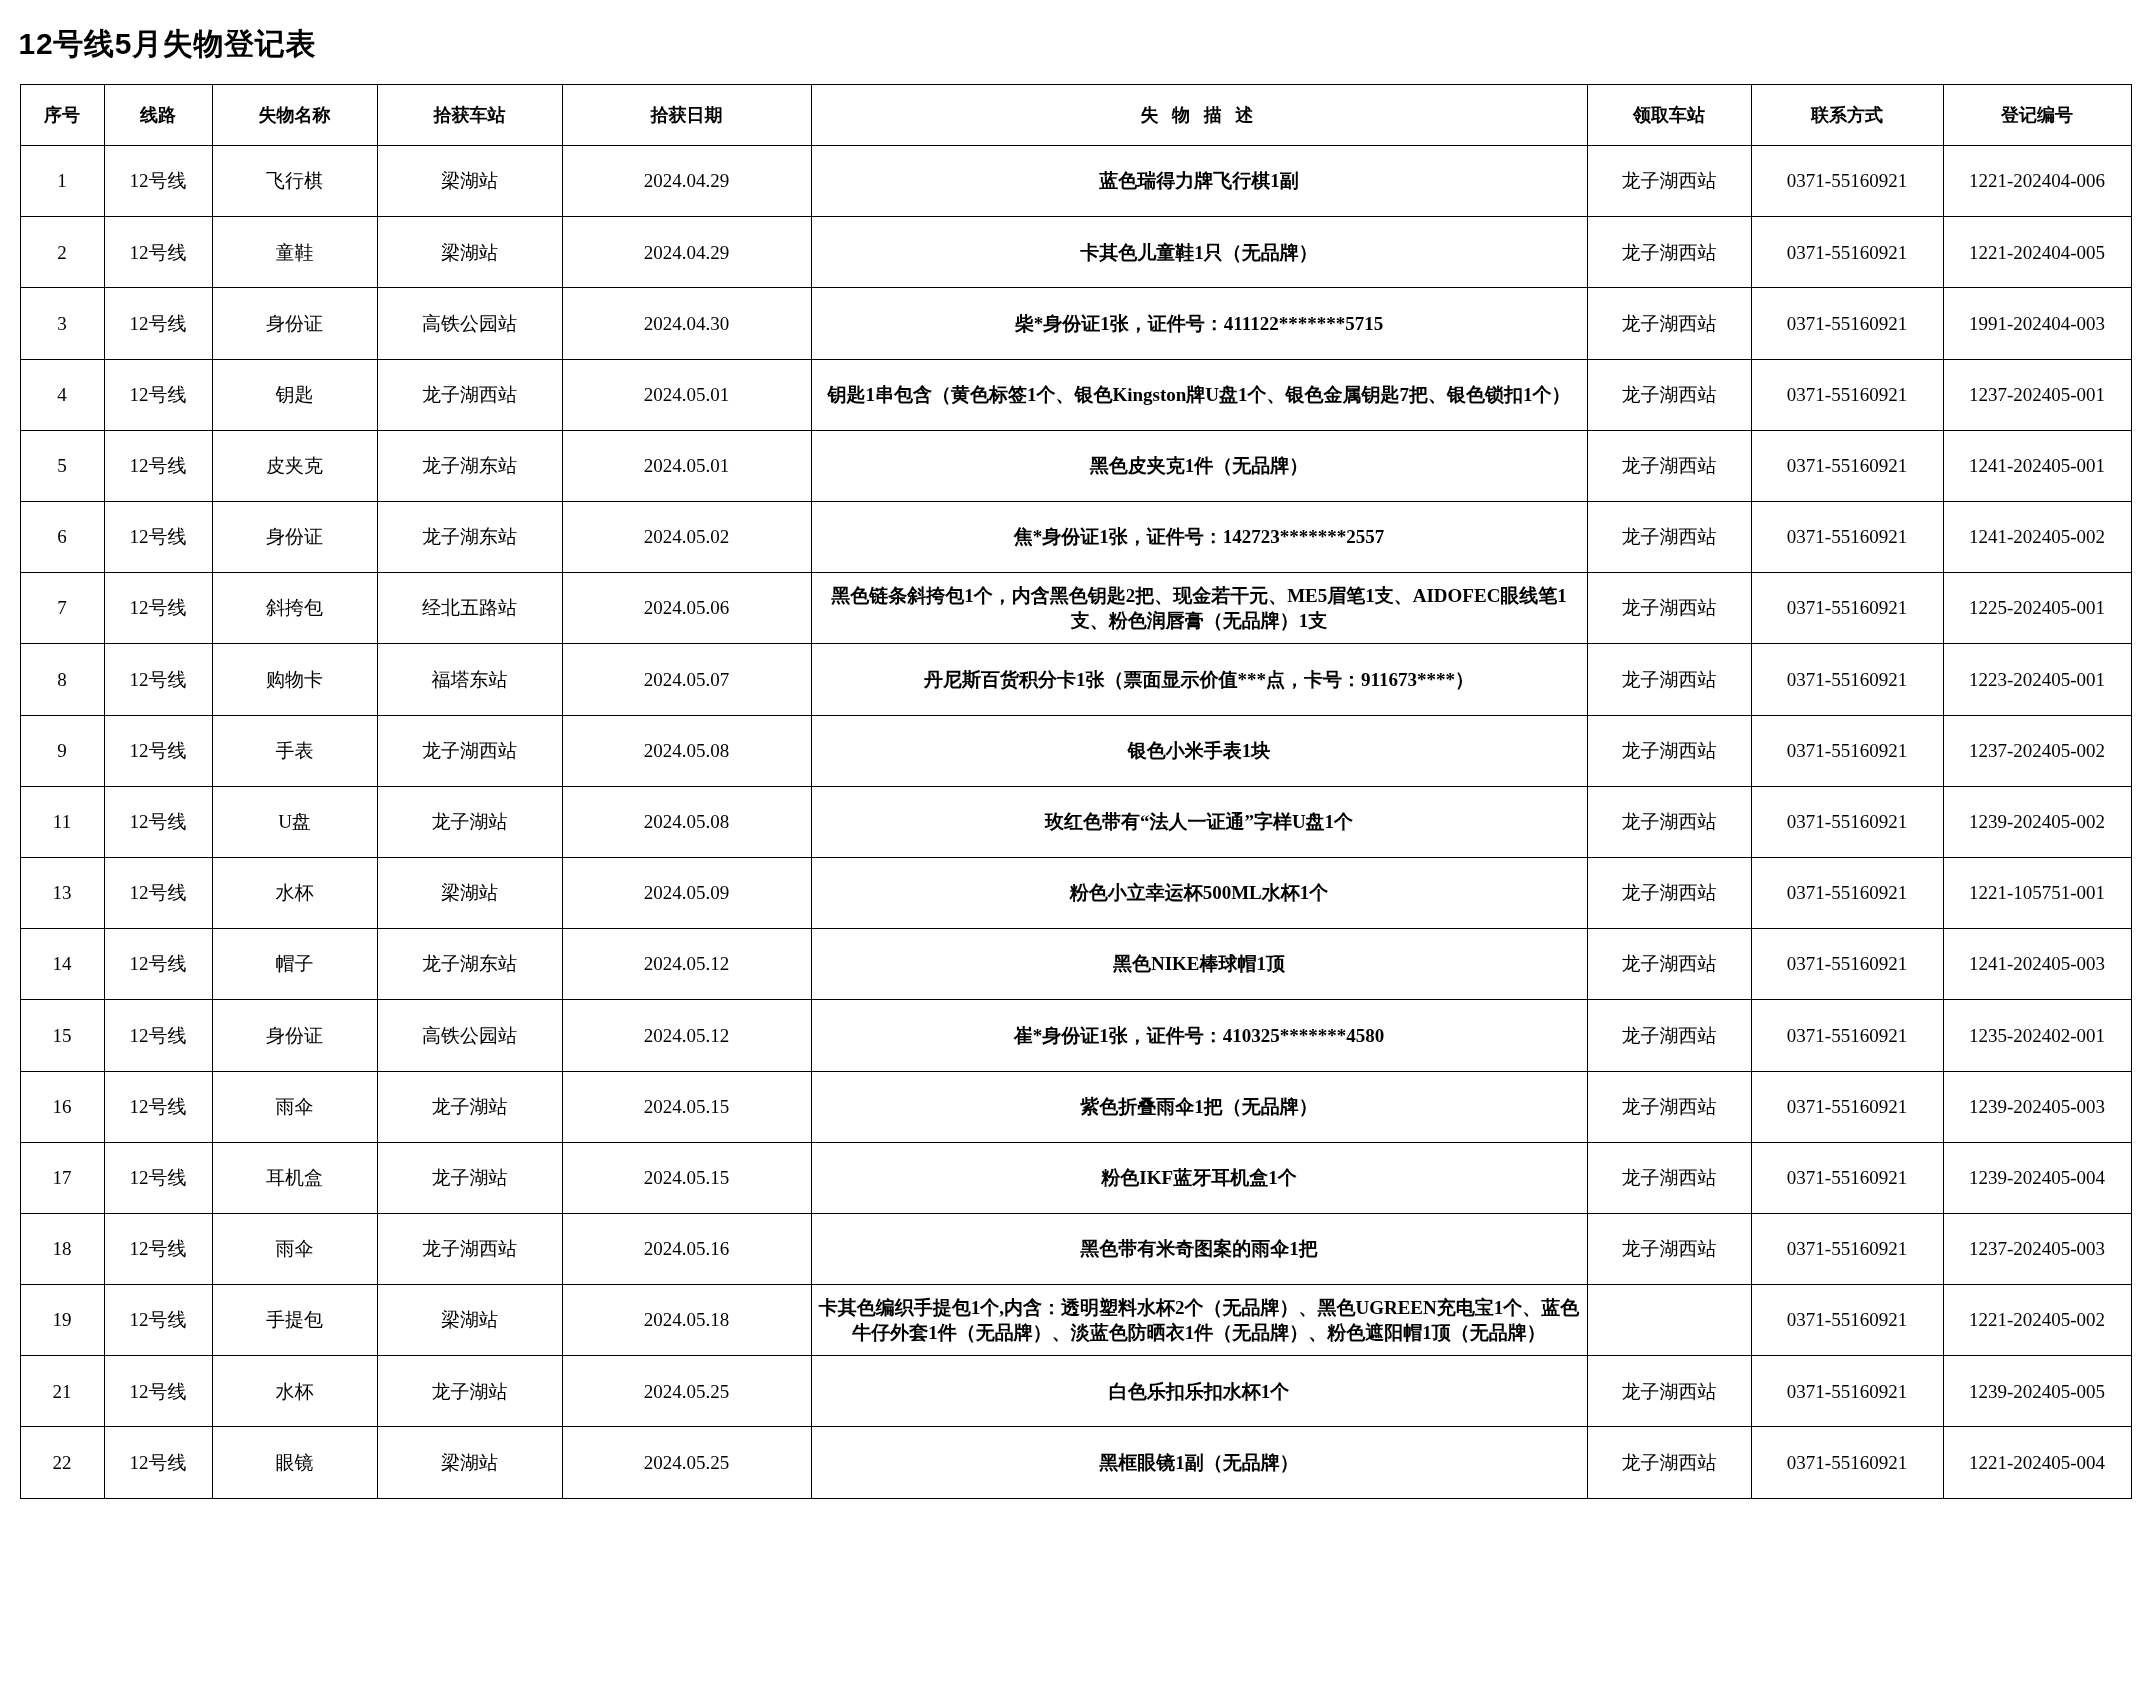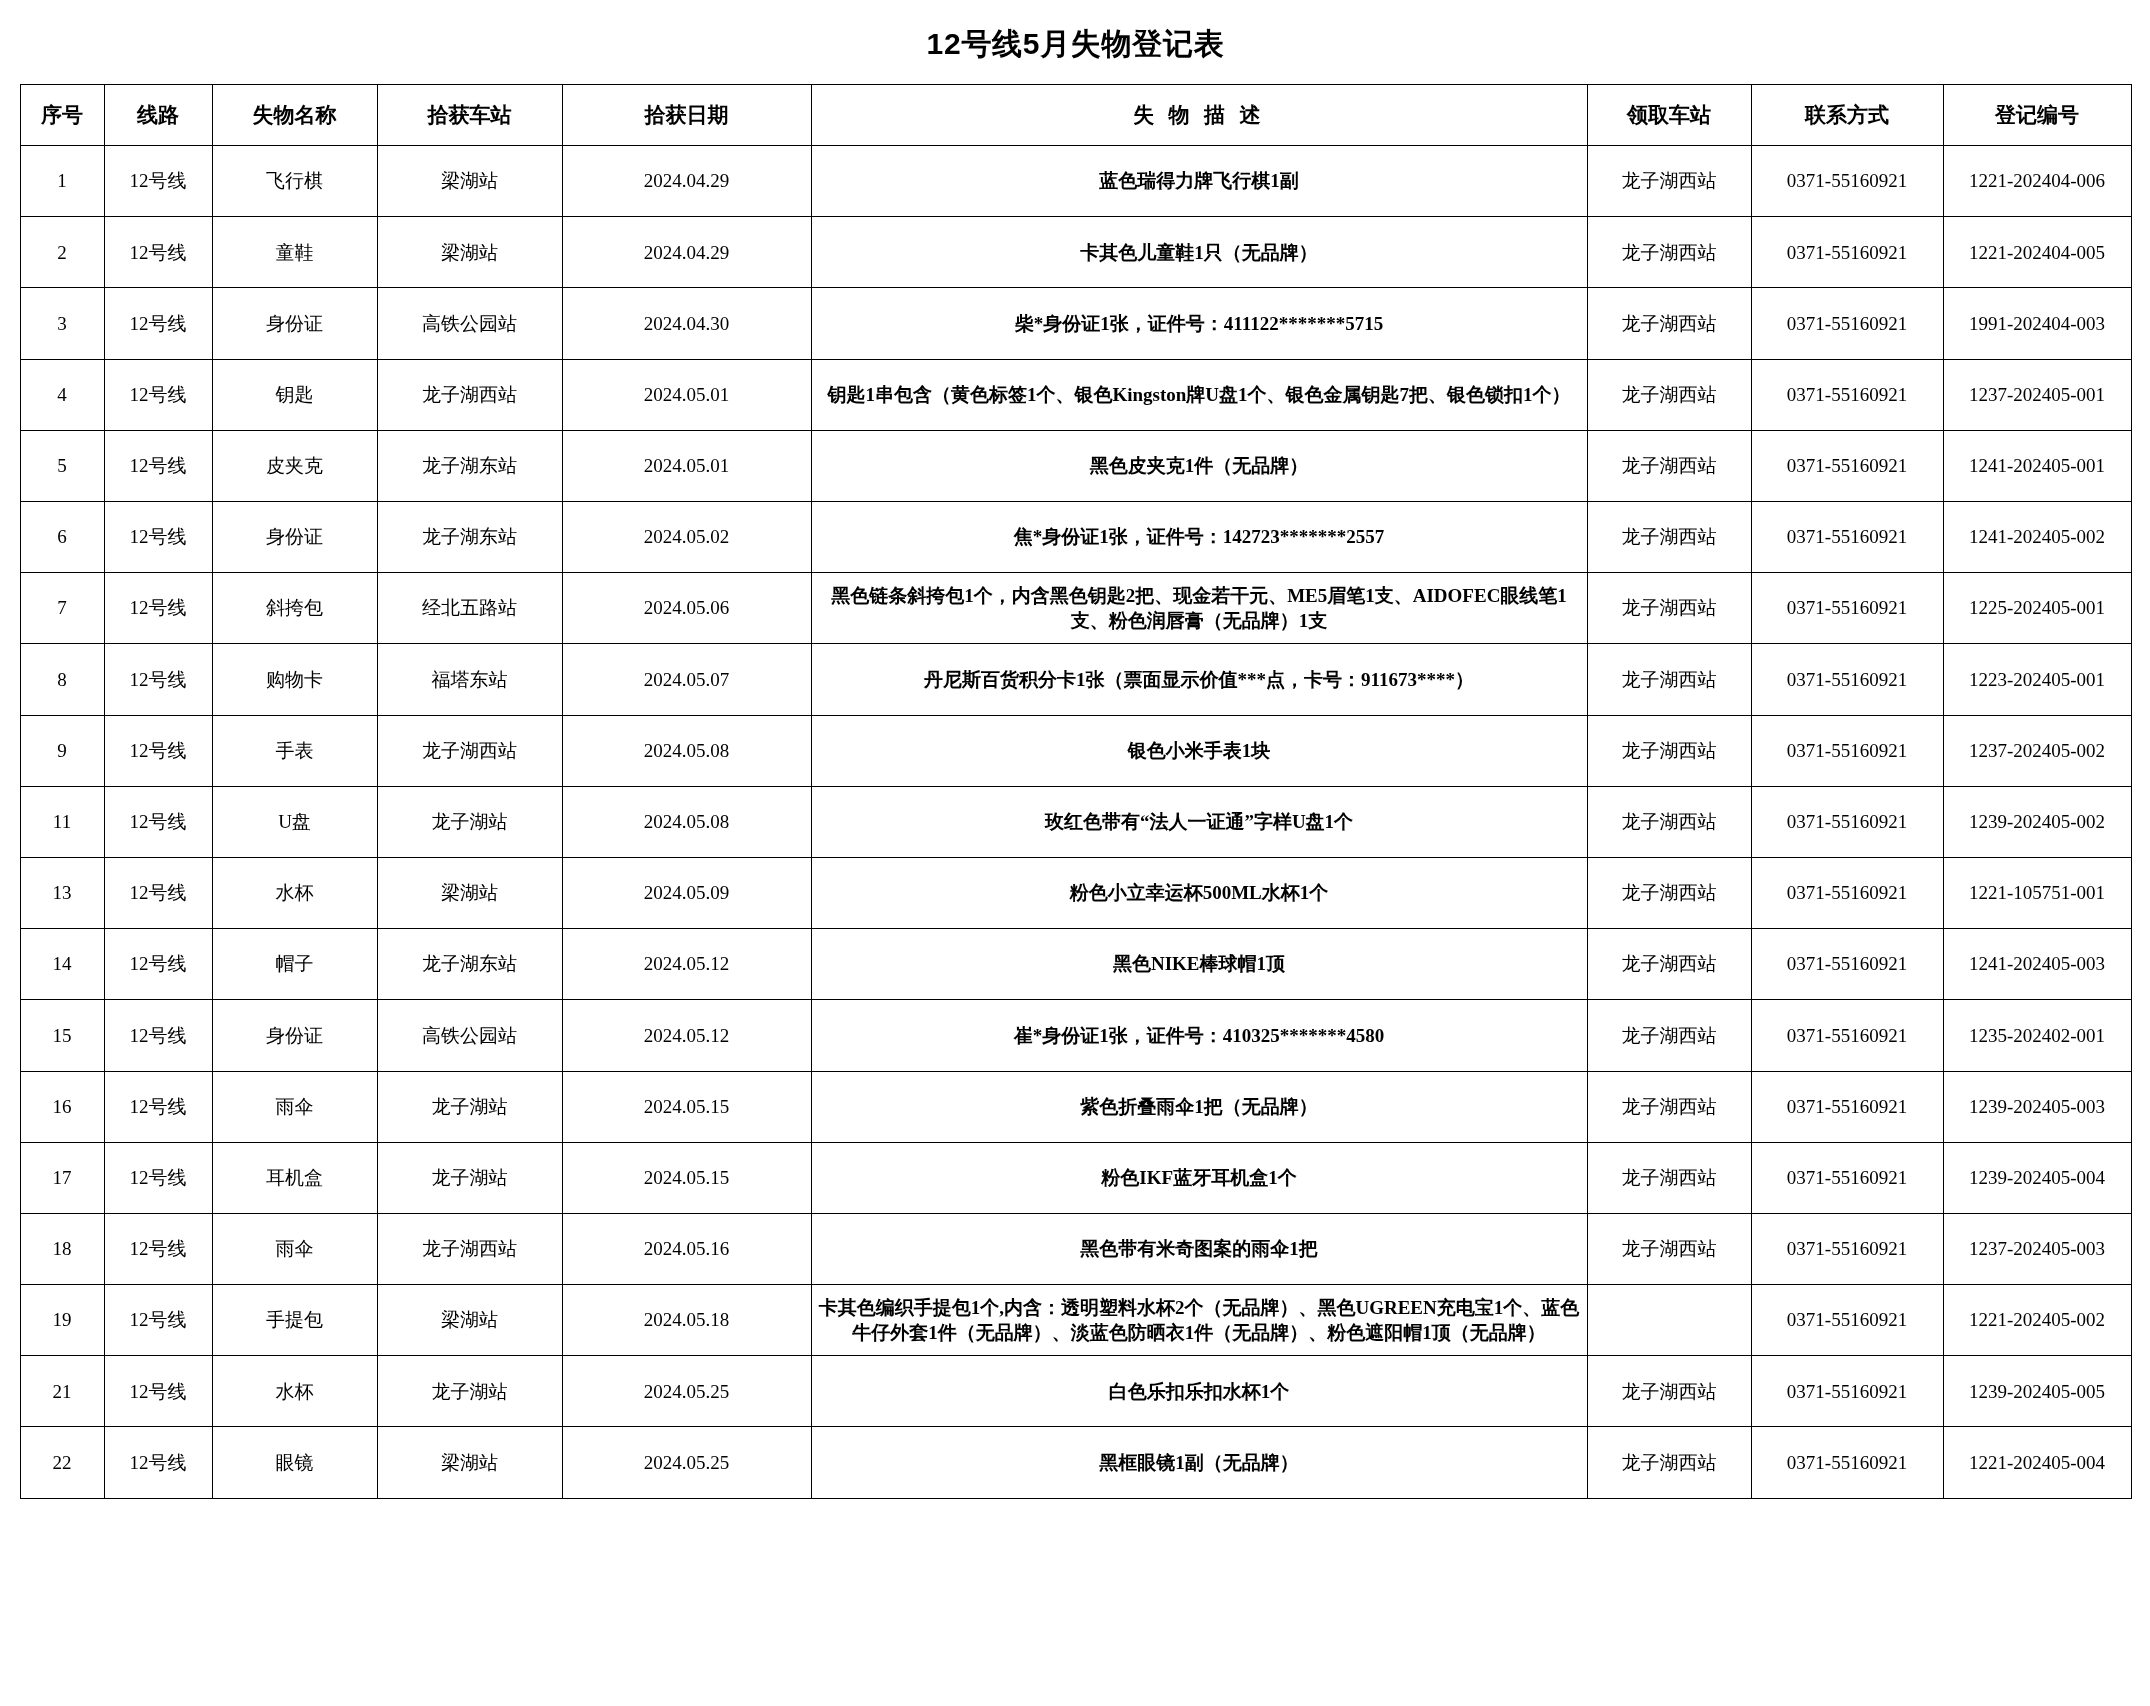--- a/index.html
+++ b/index.html
@@ -11,21 +11,21 @@
     width: 2151px;
     font-family: "Liberation Serif", "DejaVu Serif", serif;
     color: #000000;
   }
   .page {
     width: 2151px;
     box-sizing: border-box;
     padding: 13px 18.5px 28.5px 18.5px;
   }
   .doc-title {
-    text-align: center;
+    text-align: left;
     font-family: "Liberation Sans", sans-serif;
     font-weight: bold;
     font-size: 30px;
     letter-spacing: 0.7px;
     margin: 11.4px 0 18.5px 0;
   }
   table.reg {
     border-collapse: collapse;
     table-layout: fixed;
     width: 2112px;
@@ -36,21 +36,21 @@
     padding: 7.1px 4.3px;
     font-size: 19px;
     line-height: 1.35;
     text-align: center;
     vertical-align: middle;
     word-wrap: break-word;
   }
   table.reg thead th {
     font-family: "Liberation Sans", sans-serif;
     font-weight: bold;
-    font-size: 21px;
+    font-size: 18px;
     height: 46px;
   }
   table.reg thead th.desc-head {
     letter-spacing: 4.3px;
     margin-left: 28px;
   }
   table.reg tbody td {
     height: 56px;
   }
   td.desc {

